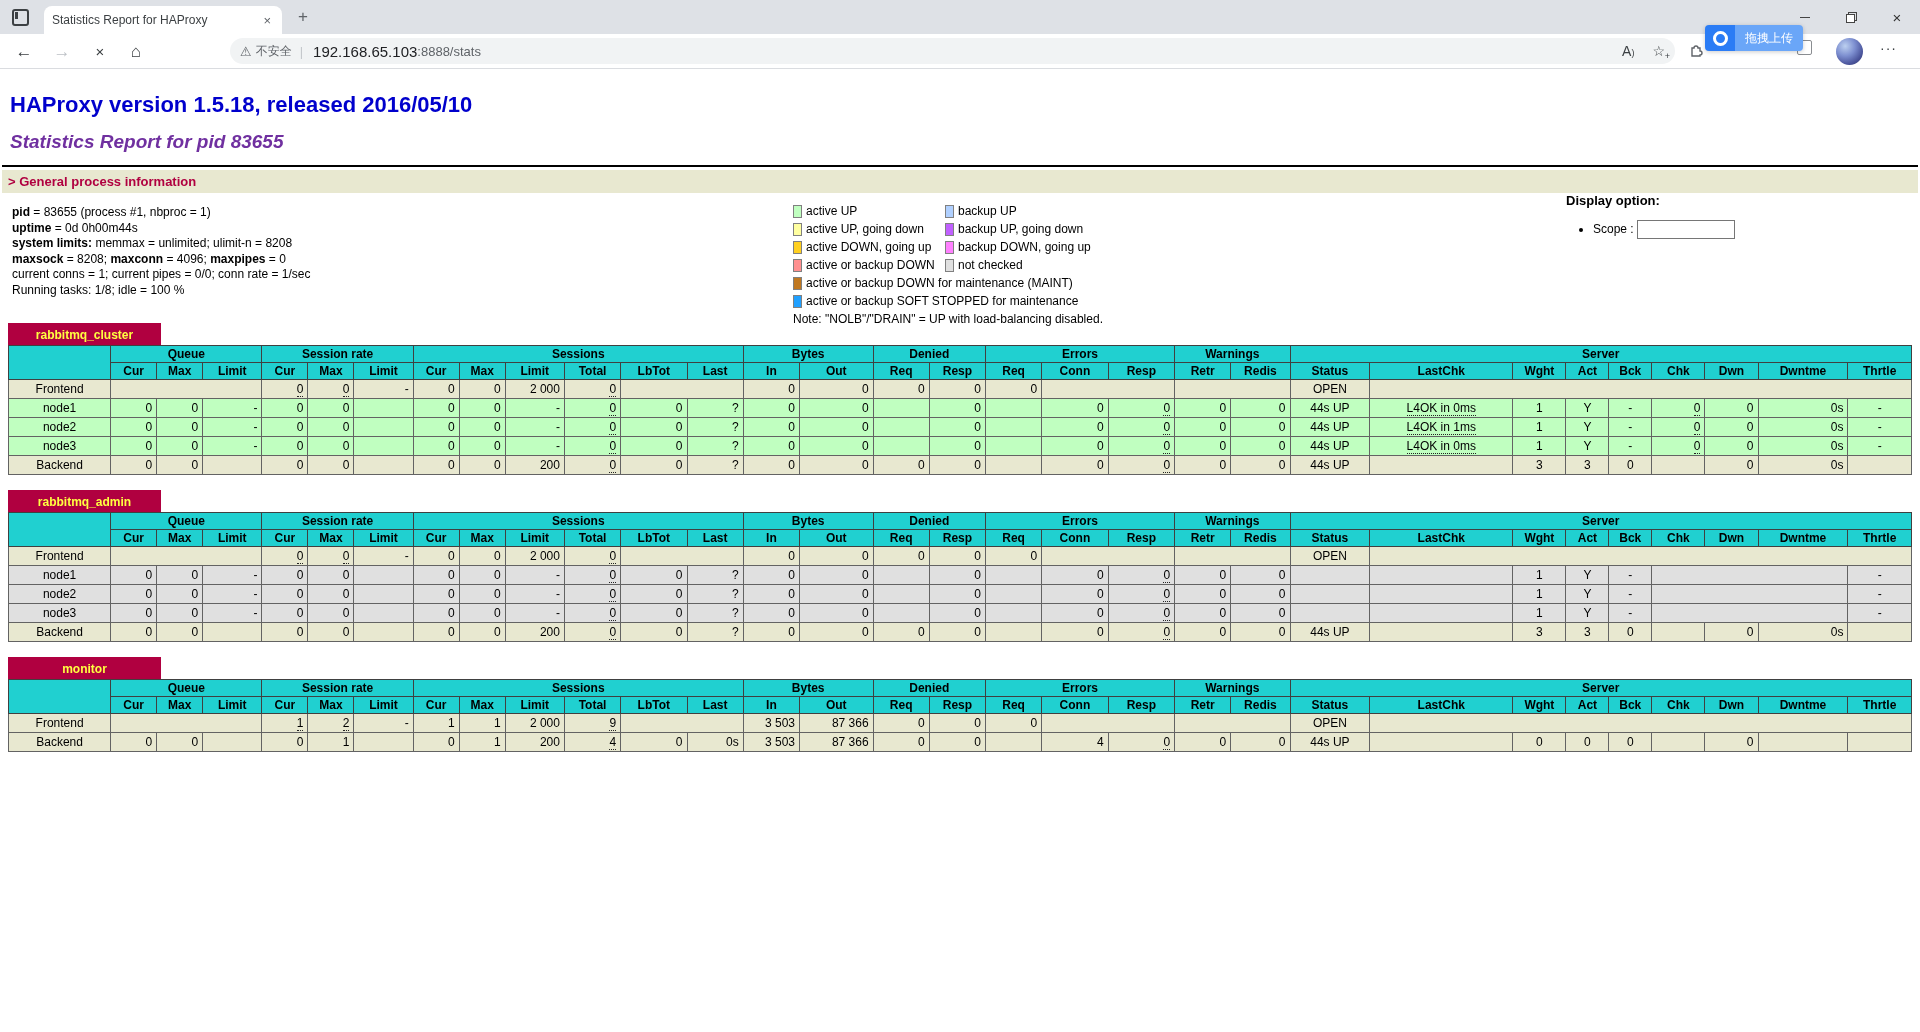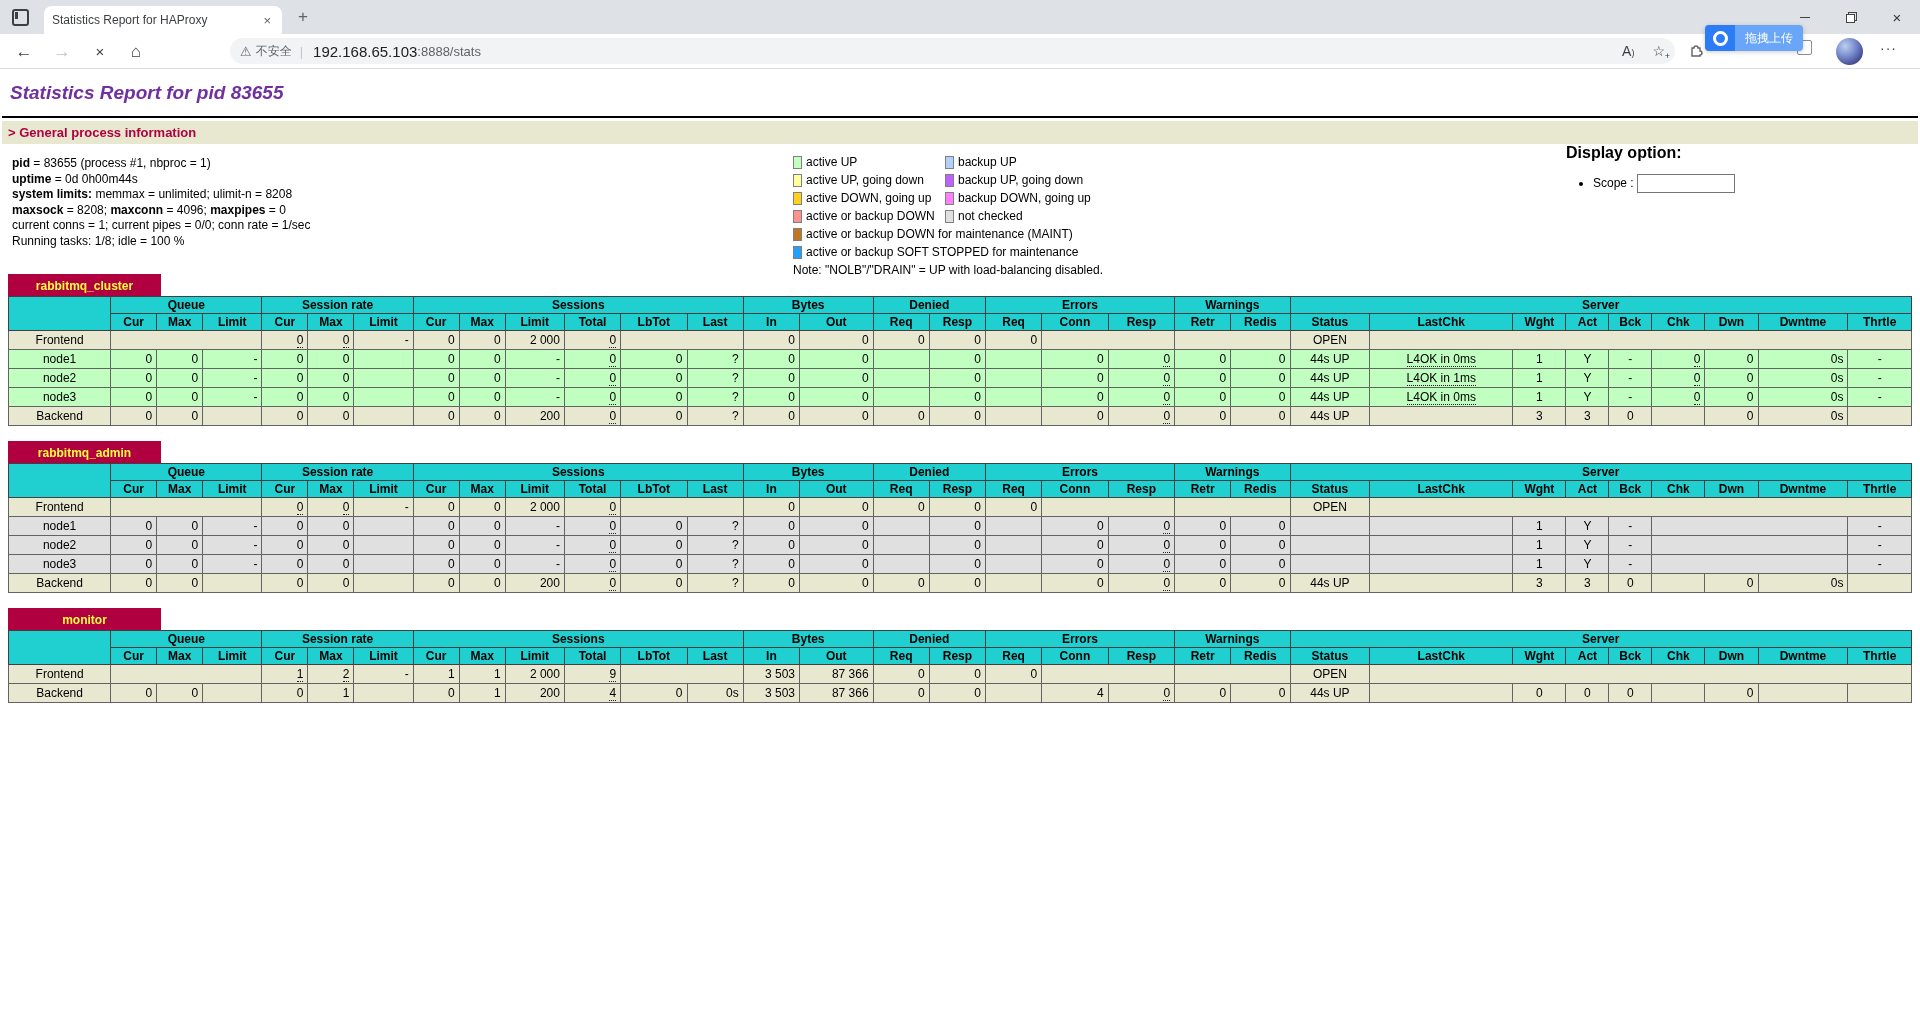--- a/index.html
+++ b/index.html
@@ -58,21 +58,21 @@
   .proc{position:absolute;left:12px;top:12px;font-size:12px;line-height:15.5px;color:#000;}
   .legend{position:absolute;left:793px;top:9px;font-size:12px;}
   .lg-row{display:flex;height:18px;align-items:center;}
   .lg-item{display:flex;align-items:center;white-space:nowrap;}
   .lg-item.fixed{width:152px;}
   .sw{display:inline-block;width:9px;height:13px;border:1px solid #808080;margin-right:4px;box-sizing:border-box;}
   .lg-note{margin-top:2px;font-size:12px;}
   .opts{position:absolute;top:0;font-size:12px;}
   .opts-disp{left:1566px;width:200px;}
   .opts-ext{left:1768px;width:150px;}
-  .opts b{font-size:16px;}
+  .opts b{font-size:13px;}
   .opts ul{margin:12px 0 0 0;padding-left:27px;}
   .opts li{margin-bottom:3px;line-height:14px;}
   .opts a{color:#0000cc;}
   .scope-input{width:92px;height:15px;border:1px solid #767676;font-size:11px;vertical-align:middle;}
   
   .tables-host{margin-top:2px;}
   .proxy{margin:0 8px 15px 8px;}
   .ptab{width:153px;background:#b00040;text-align:center;padding:2px 0;}
   .ptab-a{color:#ffff40;font-weight:bold;font-size:12px;text-decoration:none;}
   .tbl{width:1904px;border-collapse:collapse;table-layout:fixed;empty-cells:show;}
@@ -136,20 +136,21 @@
     <div class="badge-logo">
         <span class="badge-ring"></span>
       </div>
     <div class="badge-label">拖拽上传</div>
   </div>
 
   <div class="avatar"></div>
   <div class="dots">···</div>
 
   <div class="page">
+    <a class="h1" href="#">HAProxy version 1.5.18, released 2016/05/10</a>
     <div class="h2">Statistics Report for pid 83655</div>
     <hr class="rule">
     <div class="h3band">&gt; General process information</div>
 
     <div class="info-section">
       <div class="proc">
           <div><b>pid</b><span> = 83655 (process #1, nbproc = 1)</span></div>
           <div><b>uptime</b><span> = 0d 0h00m44s</span></div>
           <div><b>system limits:</b><span> memmax = unlimited; ulimit-n = 8208</span></div>
           <div><b>maxsock</b><span> = 8208; </span><b>maxconn</b><span> = 4096; </span><b>maxpipes</b><span> = 0</span></div>

